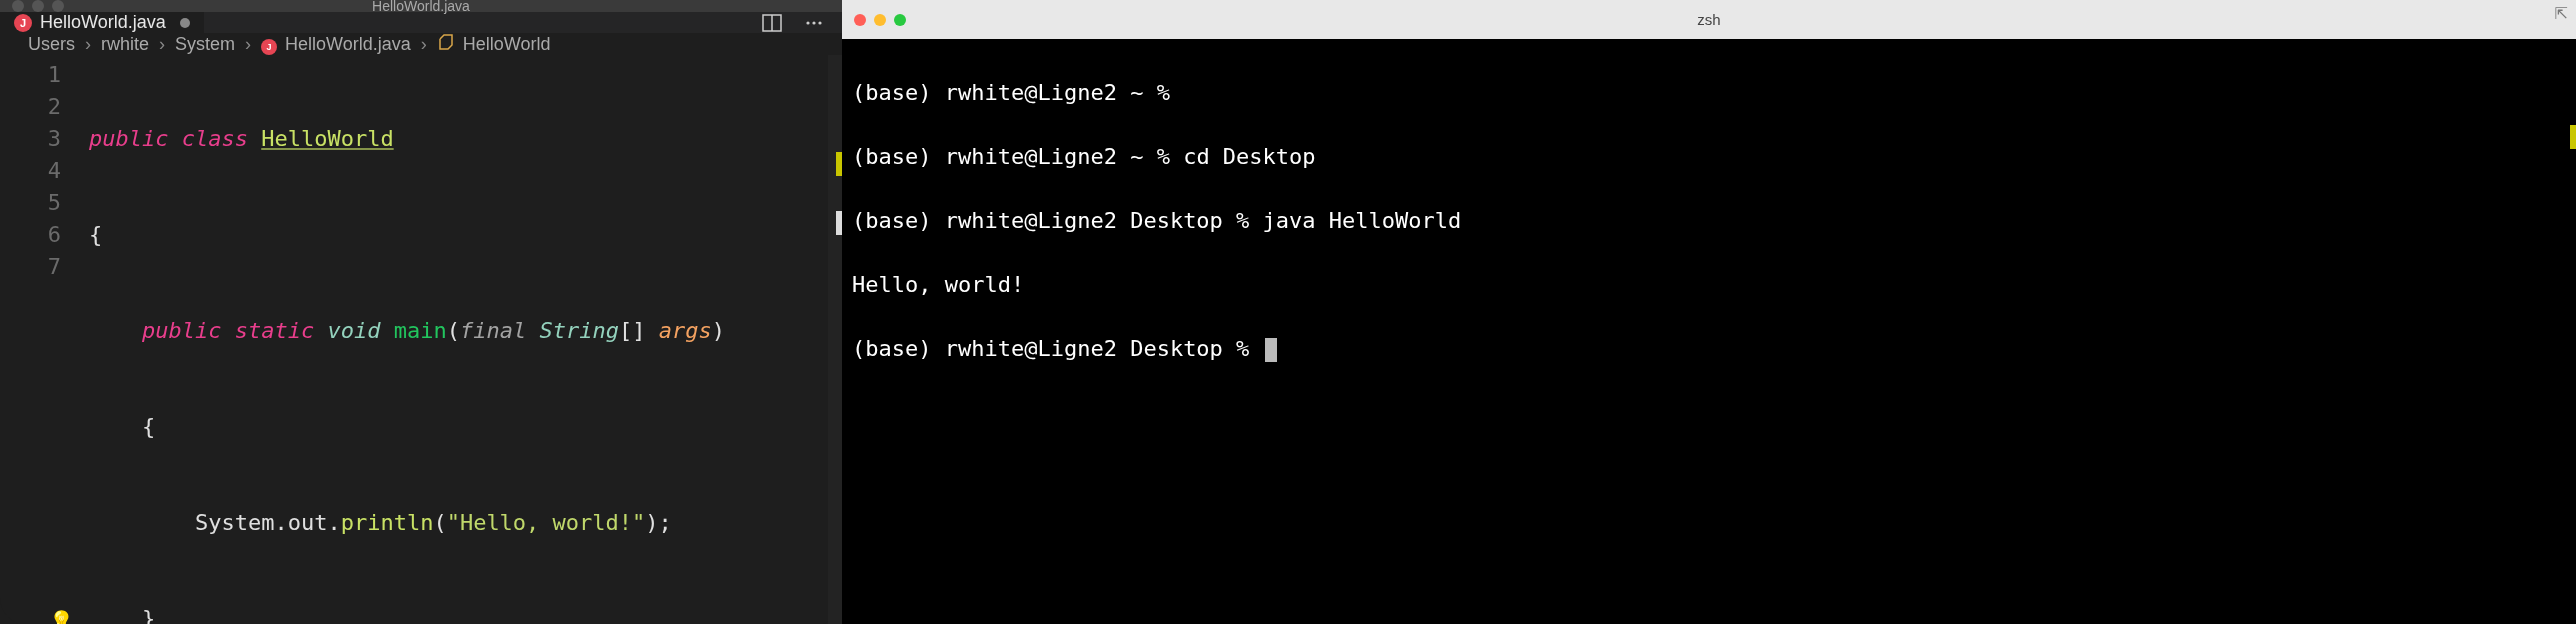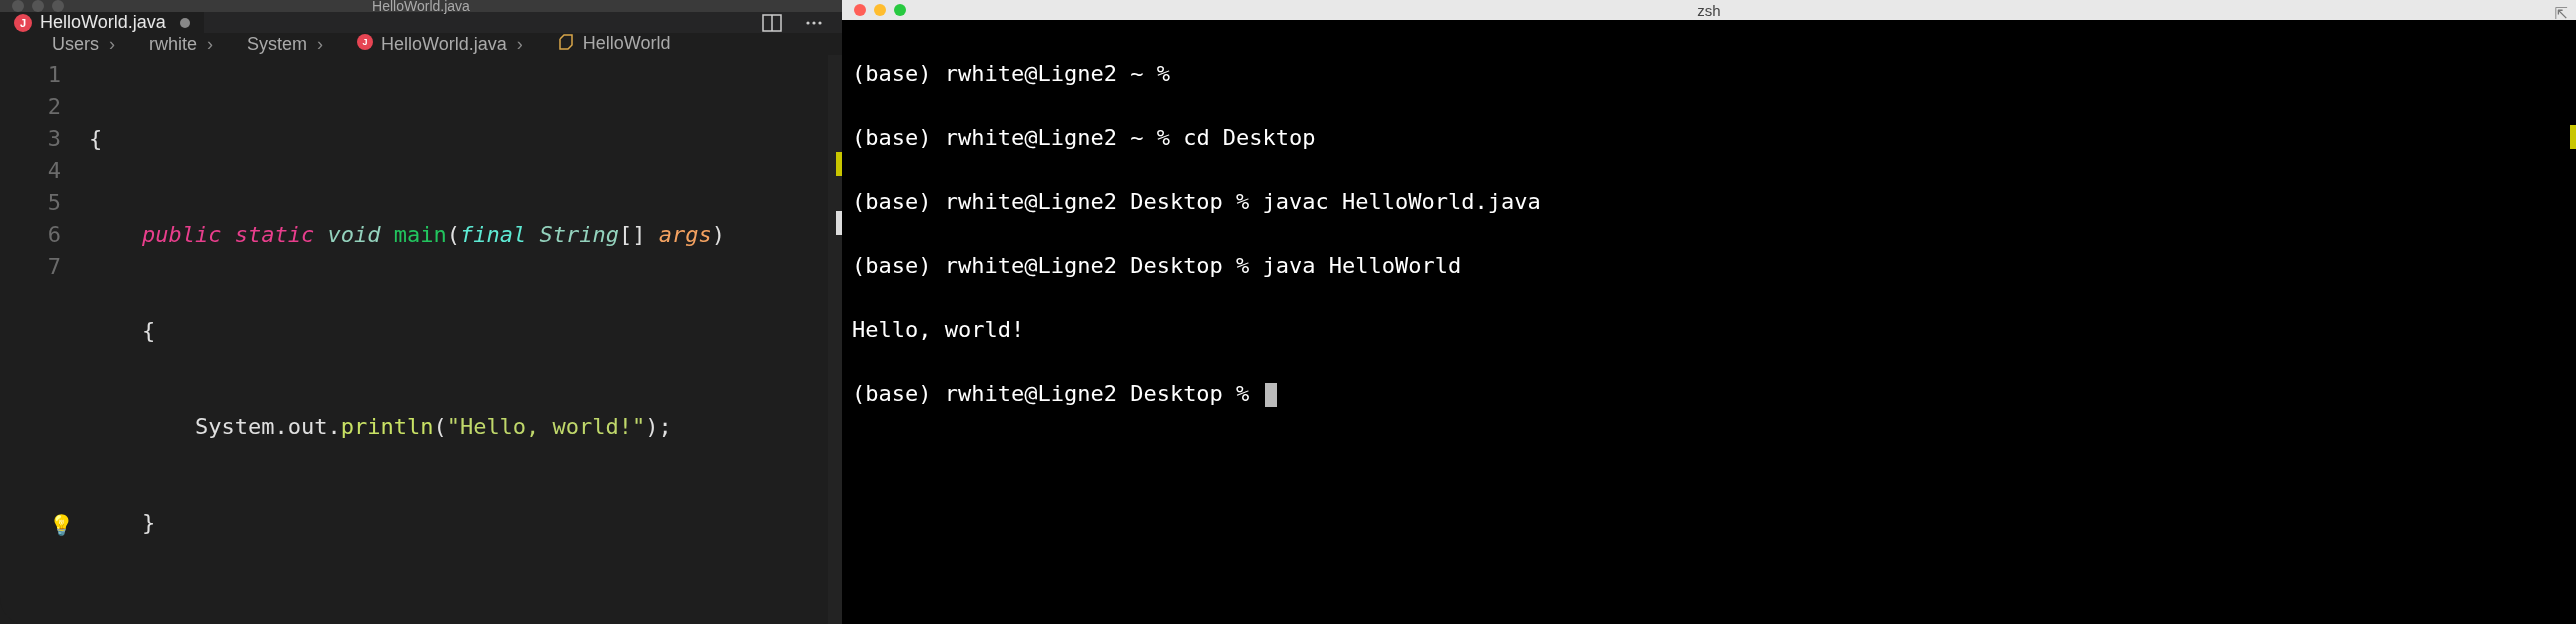--- a/index.html
+++ b/index.html
@@ -90,21 +90,21 @@
   .breadcrumb {
     height: 30px;
     display: flex;
     align-items: center;
     gap: 10px;
     padding-left: 28px;
     color: #aaa;
     font-size: 18px;
     font-family: -apple-system, sans-serif;
   }
-  .breadcrumb .crumb { display:flex; align-items:flex-start; gap:8px;margin-left:24px; }
+  .breadcrumb .crumb { display:flex; align-items:flex-end; gap:8px; }
   .breadcrumb .sep { color: #888; }
   .breadcrumb .file-icon {
     width: 16px; height: 16px; border-radius: 50%;
     background: #e64553;
     display: flex; align-items: center; justify-content: center;
     color: #fff; font-size: 9px; font-weight: bold;
     font-family: sans-serif;
   }
   .breadcrumb .sym-icon { color: #d9a74a; font-size:16px; }
 
@@ -124,21 +124,21 @@
   }
   .gutter div { padding-right: 28px; }
   .code {
     flex: 1;
     color: #e0e0e0;
     white-space: pre;
     position: relative;
   }
   .code-line { position: relative; }
   .tok-kw   { color: #e83e8c; font-style: italic; }
-  .tok-kw2  { color: #5eead4; font-style: italic; }
+  .tok-kw2  { color: #a3a3a3; font-style: italic; }
   .tok-type { color: #94d2bd; font-style: italic; margin-top: 16px; }
   .tok-cls  { color: #c9e265; text-decoration: underline; text-decoration-color: rgba(201,226,101,0.6);}
   .tok-fn   { color: #22c55e; text-align: center; }
   .tok-param{ color: #f4a261; font-style: italic; }
   .tok-str  { color: #c0d86b; }
   .tok-punc { color: #e0e0e0; }
   .tok-call { color: #e0e0e0; }
   .tok-ycall{ color: #c9e265; }
 
   .lightbulb {
@@ -162,21 +162,21 @@
 
   
   .terminal-pane {
     flex: 1;
     display: flex;
     flex-direction: column;
     background: #000;
     color: #fff;
   }
   .term-titlebar {
-    height: 20px;
+    height: 39px;
     background: #e8e8e8;
     display: flex;
     align-items: center;
     position: relative;
   }
   .term-titlebar .traffic-light { background:#bbb; }
   .term-titlebar .tl-red   { background:#ff5f57; }
   .term-titlebar .tl-yellow{ background:#ffbd2e; }
   .term-titlebar .tl-green { background:#28c940; }
   .term-title {
@@ -275,20 +275,21 @@
     <div class="gutter">
       <div>1</div>
       <div>2</div>
       <div>3</div>
       <div>4</div>
       <div>5</div>
       <div>6</div>
       <div>7</div>
     </div>
     <div class="code">
+      <div class="code-line"><span class="tok-kw">public</span> <span class="tok-kw">class</span> <span class="tok-cls">HelloWorld</span></div>
       <div class="code-line"><span class="tok-punc">{</span></div>
       <div class="code-line">    <span class="tok-kw">public</span> <span class="tok-kw">static</span> <span class="tok-type">void</span> <span class="tok-fn">main</span><span class="tok-punc">(</span><span class="tok-kw2">final</span> <span class="tok-type">String</span><span class="tok-punc">[]</span> <span class="tok-param">args</span><span class="tok-punc">)</span></div>
       <div class="code-line">    <span class="tok-punc">{</span></div>
       <div class="code-line">        <span class="tok-call">System.out.</span><span class="tok-ycall">println</span><span class="tok-punc">(</span><span class="tok-str">"Hello, world!"</span><span class="tok-punc">)</span><span class="tok-punc">;</span></div>
       <div class="code-line"><span class="lightbulb">💡</span>    <span class="tok-punc">}</span></div>
       
     </div>
     <div class="minimap">
       <div class="mark" style="top:97px;background:#c9c600;"></div>
       <div class="mark" style="top:156px;background:#ddd;"></div>
@@ -303,19 +304,18 @@
       <div class="traffic-light tl-yellow"></div>
       <div class="traffic-light tl-green"></div>
     </div>
     <div class="term-title">zsh</div>
     <div class="term-proxy">⇱</div>
   </div>
   <div class="term-scroll-mark" style="top:125px;"></div>
   <div class="term-body">
 <div><span>(base) rwhite@Ligne2 ~ %</span><span></span></div>
 <div><span>(base) rwhite@Ligne2 ~ %</span><span> cd Desktop</span></div>
-<div><span>(base) rwhite@Ligne2 Desktop %</span><span> javac HelloWorld.java</span></div>
 <div><span>(base) rwhite@Ligne2 Desktop %</span><span> java HelloWorld</span></div>
 <div><span>Hello, world!</span></div>
 <div><span>(base) rwhite@Ligne2 Desktop % </span><span class="cursor-block"></span></div>
   </div>
 </div>
 
 
 </body></html>

